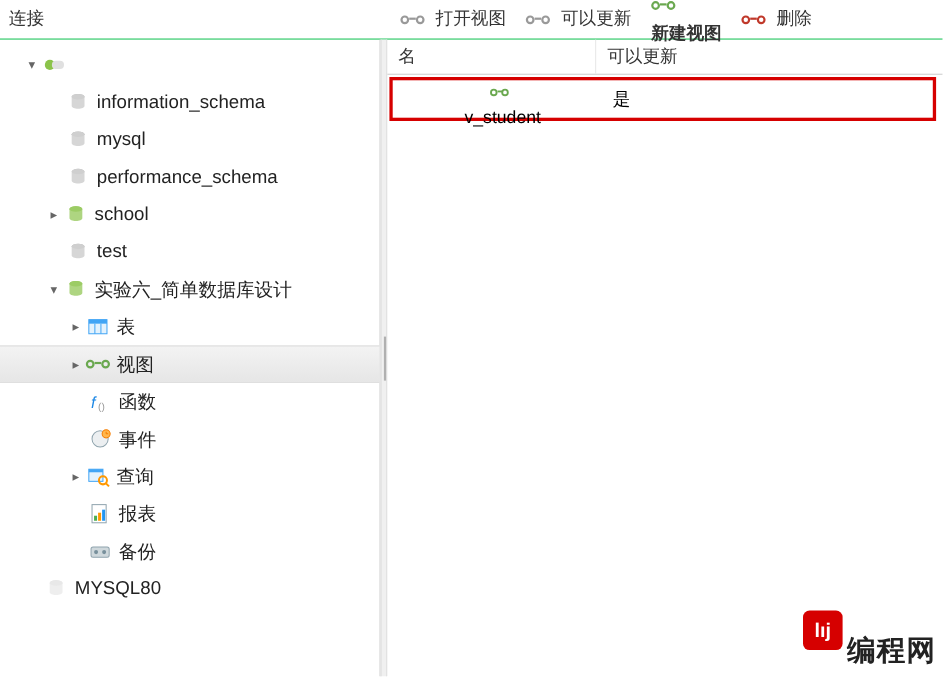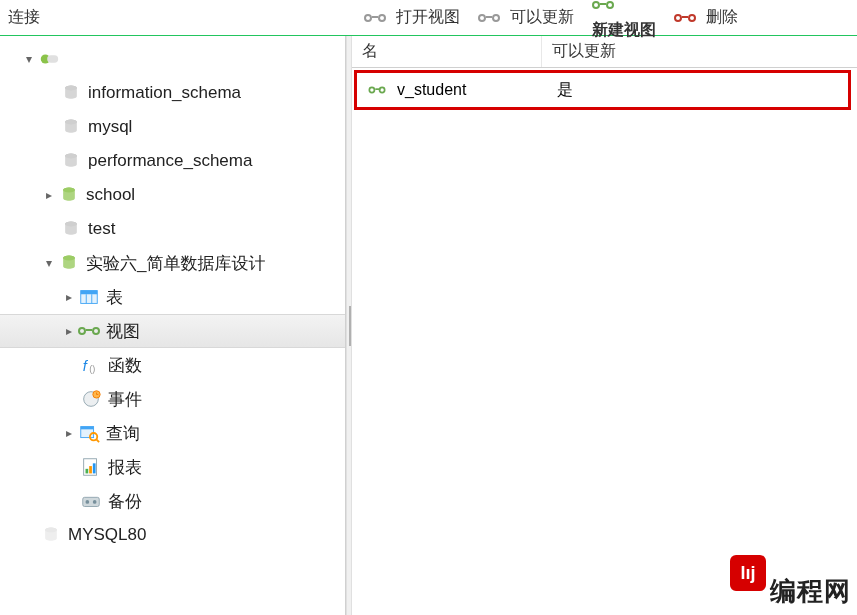--- a/index.html
+++ b/index.html
@@ -307,21 +307,21 @@
 
   <div class="splitter"></div>
 
   <div class="content">
     <div class="table-header">
       <div class="col-name">名</div>
       <div class="col-upd">可以更新</div>
     </div>
     <div class="highlight-box">
       <div class="table-row">
-        <div class="col-name" style="border:none;display:flex;align-items:center;gap:4px;">
+        <div class="col-name" style="border:none;display:flex;align-items:center;gap:4px;flex-direction:column;">
           <span class="ico" style="width:20px">
               <span class="glasses" style="transform:scale(0.85)">
                 <span class="lens l"></span>
                 <span class="lens r"></span>
                 <span class="bridge"></span>
               </span>
             </span>
           <span>v_student</span>
         </div>
         <div class="col-upd">是</div>

